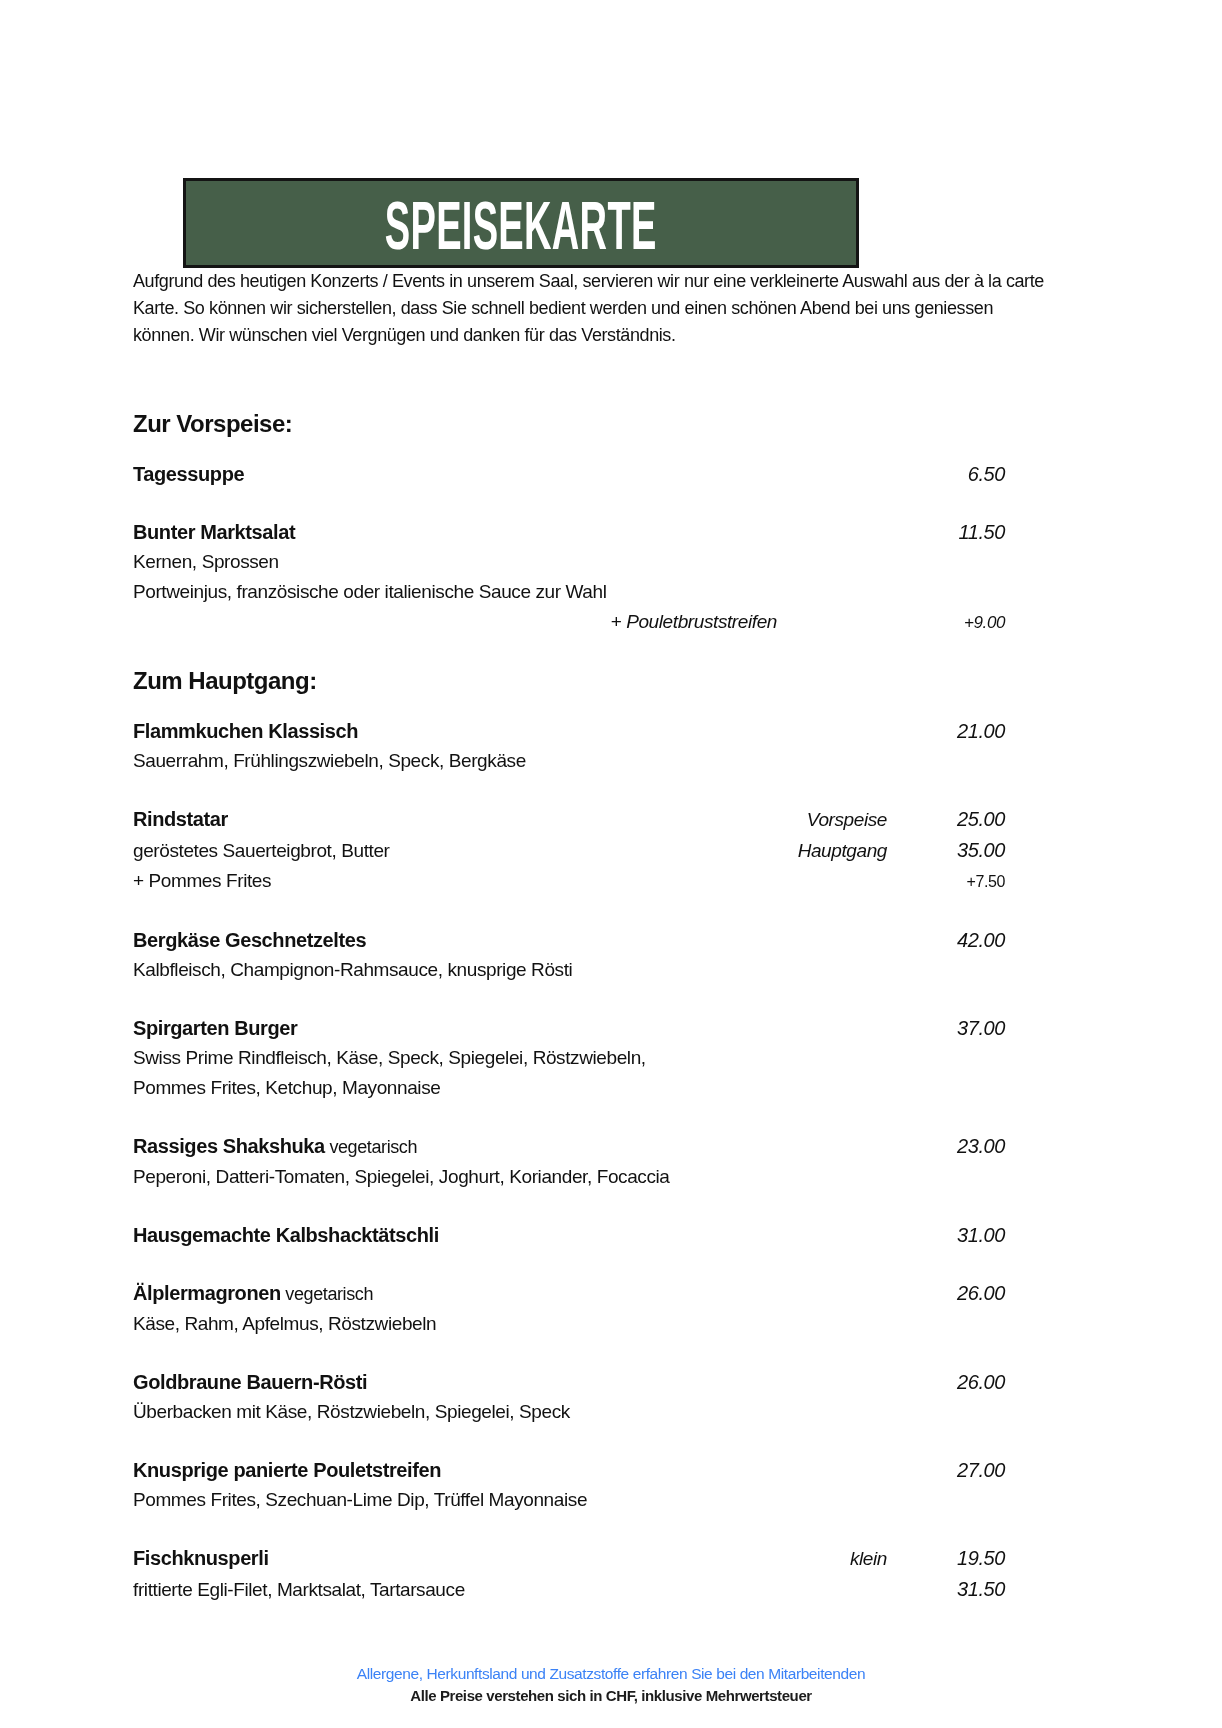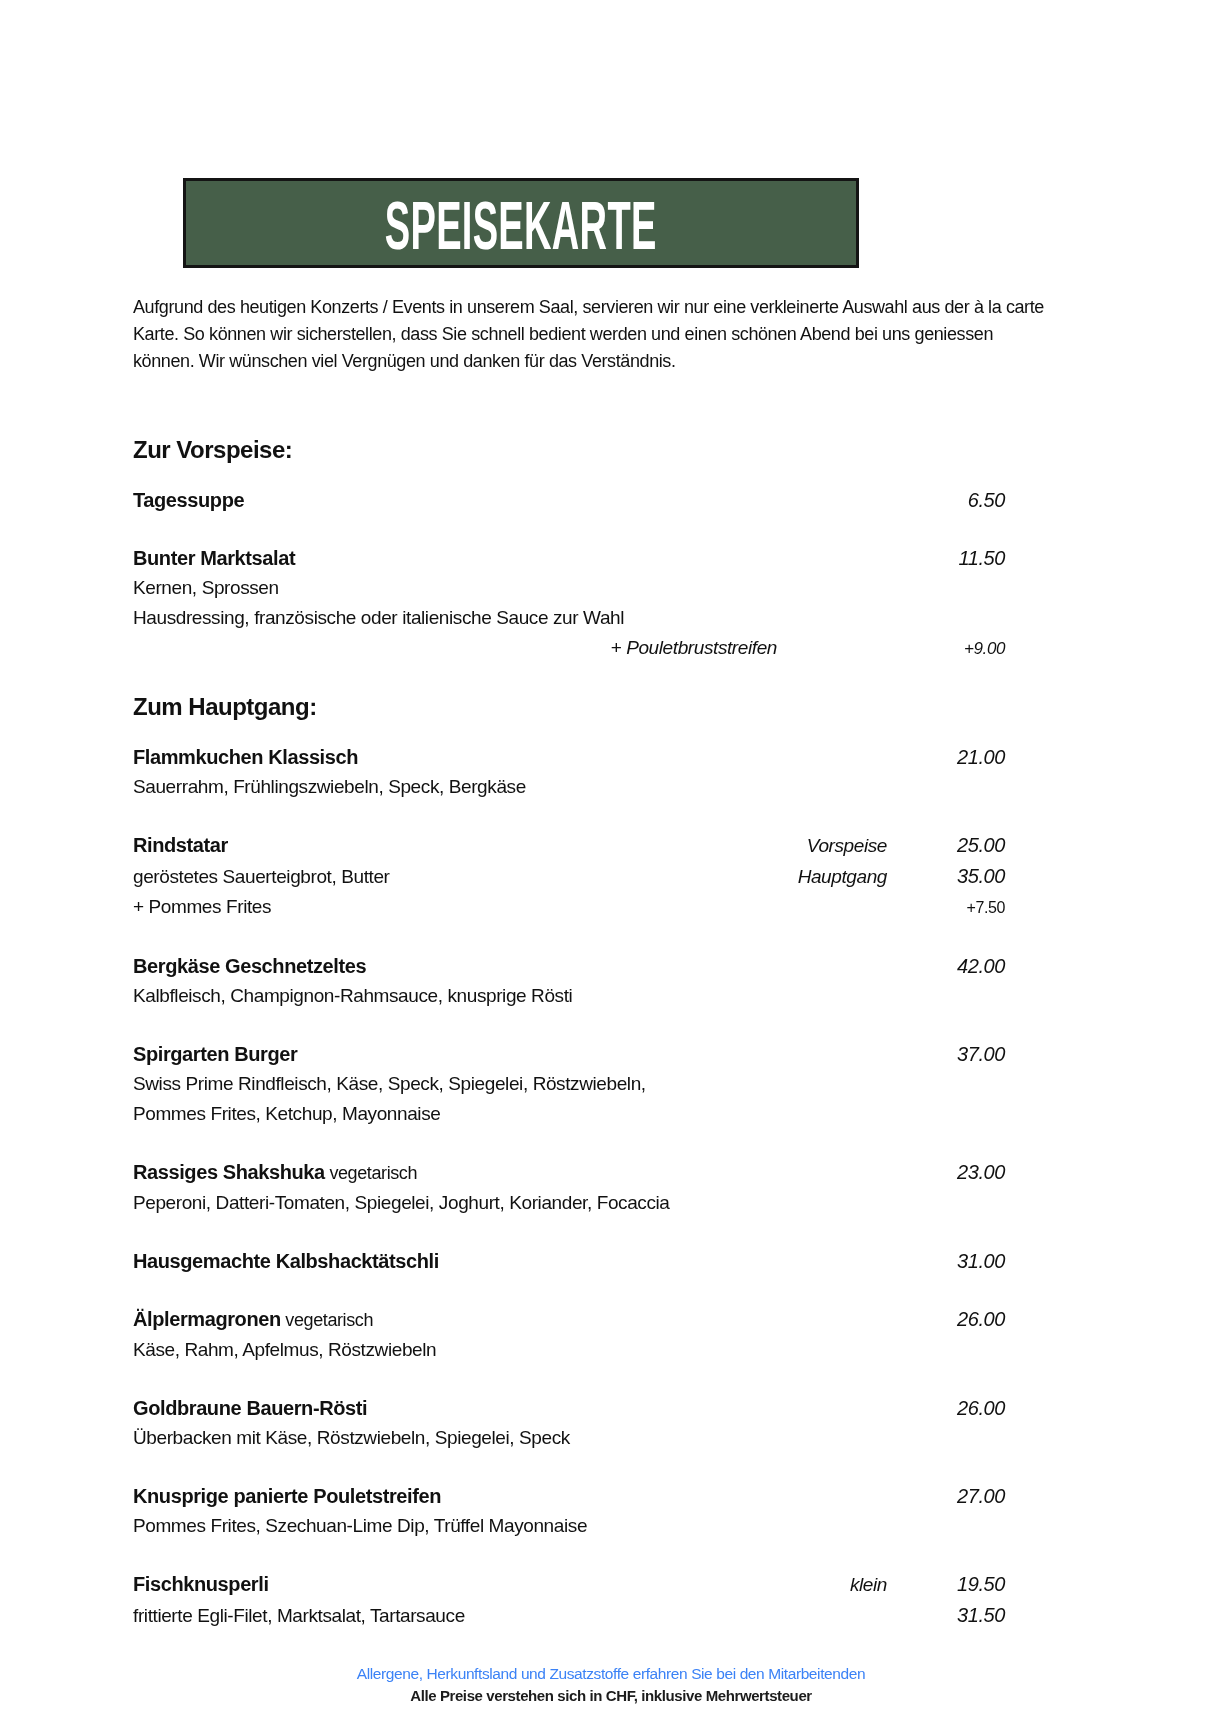--- a/index.html
+++ b/index.html
@@ -34,21 +34,21 @@
     transform: scaleX(0.56) scaleY(1.02);
     transform-origin: center;
     white-space: nowrap;
     line-height: 1;
     padding-top: 2px;
   }
 
   
   .content {
     position: absolute;
-    left: 133px; top: 294px;
+    left: 133px; top: 268px;
     width: 915px;
   }
   .intro { margin: 0 0 60px 0; }
   .intro-line {
     font-size: 18px;
     line-height: 27px;
     white-space: nowrap;
   }
 
   .menu { width: 872px; }
@@ -126,21 +126,21 @@
             <div class="row-left name">Bunter Marktsalat</div>
             <div class="row-label"></div>
             <div class="row-price">11.50</div>
           </div>
           <div class="menu-row">
             <div class="row-left desc">Kernen, Sprossen</div>
             <div class="row-label"></div>
             <div class="row-price"></div>
           </div>
           <div class="menu-row">
-            <div class="row-left desc">Hausdressing, französische oder italienische Sauce zur Wahl</div>
+            <div class="row-left desc">Portweinjus, französische oder italienische Sauce zur Wahl</div>
             <div class="row-label"></div>
             <div class="row-price"></div>
           </div>
           <div class="menu-row">
             <div class="row-left extra">+ Pouletbruststreifen</div>
             <div class="row-label"></div>
             <div class="row-price addon-italic">+9.00</div>
           </div>
         </div>
         <div class="section-heading">Zum Hauptgang:</div>

